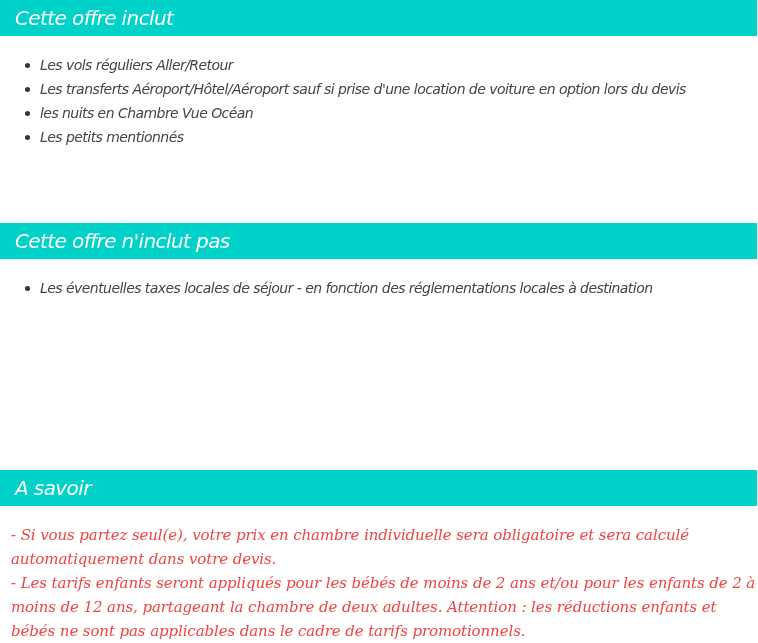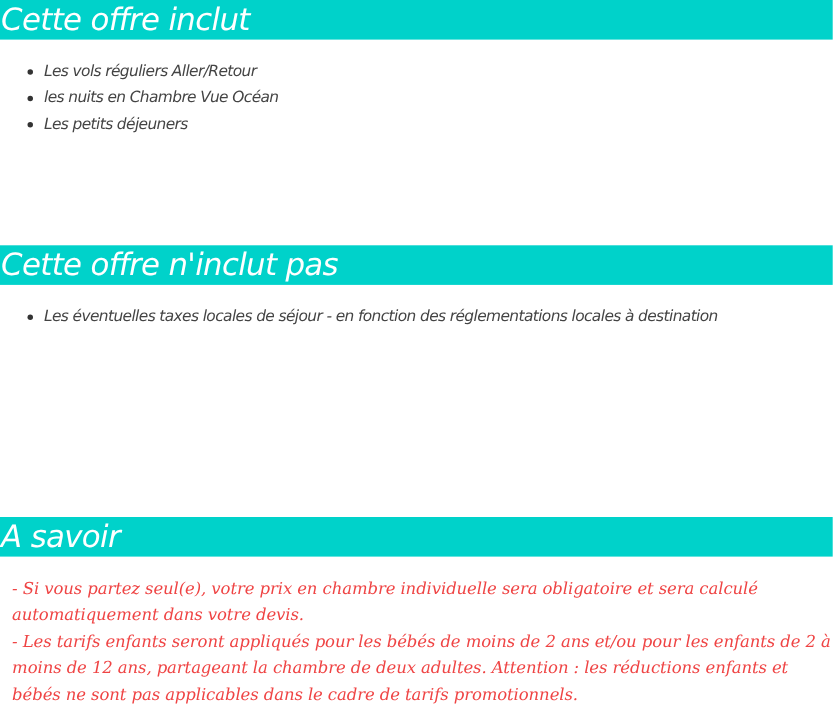--- a/index.html
+++ b/index.html
@@ -16,23 +16,23 @@
     }
     .section-header {
       position: absolute;
       left: 0;
       width: 757px;
       height: 36px;
       background: #00d2ca;
       color: #ffffff;
       font-family: "DejaVu Sans", sans-serif;
       font-style: italic;
-      font-size: 28px;
+      font-size: 20px;
       line-height: 36px;
-      padding-left: 1px;
+      padding-left: 15px;
       box-sizing: border-box;
       letter-spacing: -0.6px;
       white-space: nowrap;
     }
     #h1 { top: 0; }
     #h2 { top: 223px; }
     #h3 { top: 470px; }
 
     ul.bullets {
       position: absolute;
@@ -80,22 +80,23 @@
       padding-left: 11px;
     }
     .savoir p { margin: 0; }
   </style>
 </head>
 <body>
 
 <div id="h1" class="section-header">Cette offre inclut</div>
 <ul id="list1" class="bullets">
   <li>Les vols réguliers Aller/Retour</li>
+  <li>Les transferts Aéroport/Hôtel/Aéroport sauf si prise d'une location de voiture en option lors du devis</li>
   <li>les nuits en Chambre Vue Océan</li>
-  <li>Les petits déjeuners</li>
+  <li>Les petits mentionnés</li>
 </ul>
 
 <div id="h2" class="section-header">Cette offre n'inclut pas</div>
 <ul id="list2" class="bullets">
   <li>Les éventuelles taxes locales de séjour - en fonction des réglementations locales à destination</li>
 </ul>
 
 <div id="h3" class="section-header">A savoir</div>
 <div class="savoir">
   <p>- Si vous partez seul(e), votre prix en chambre individuelle sera obligatoire et sera calculé automatiquement dans votre devis.</p>

